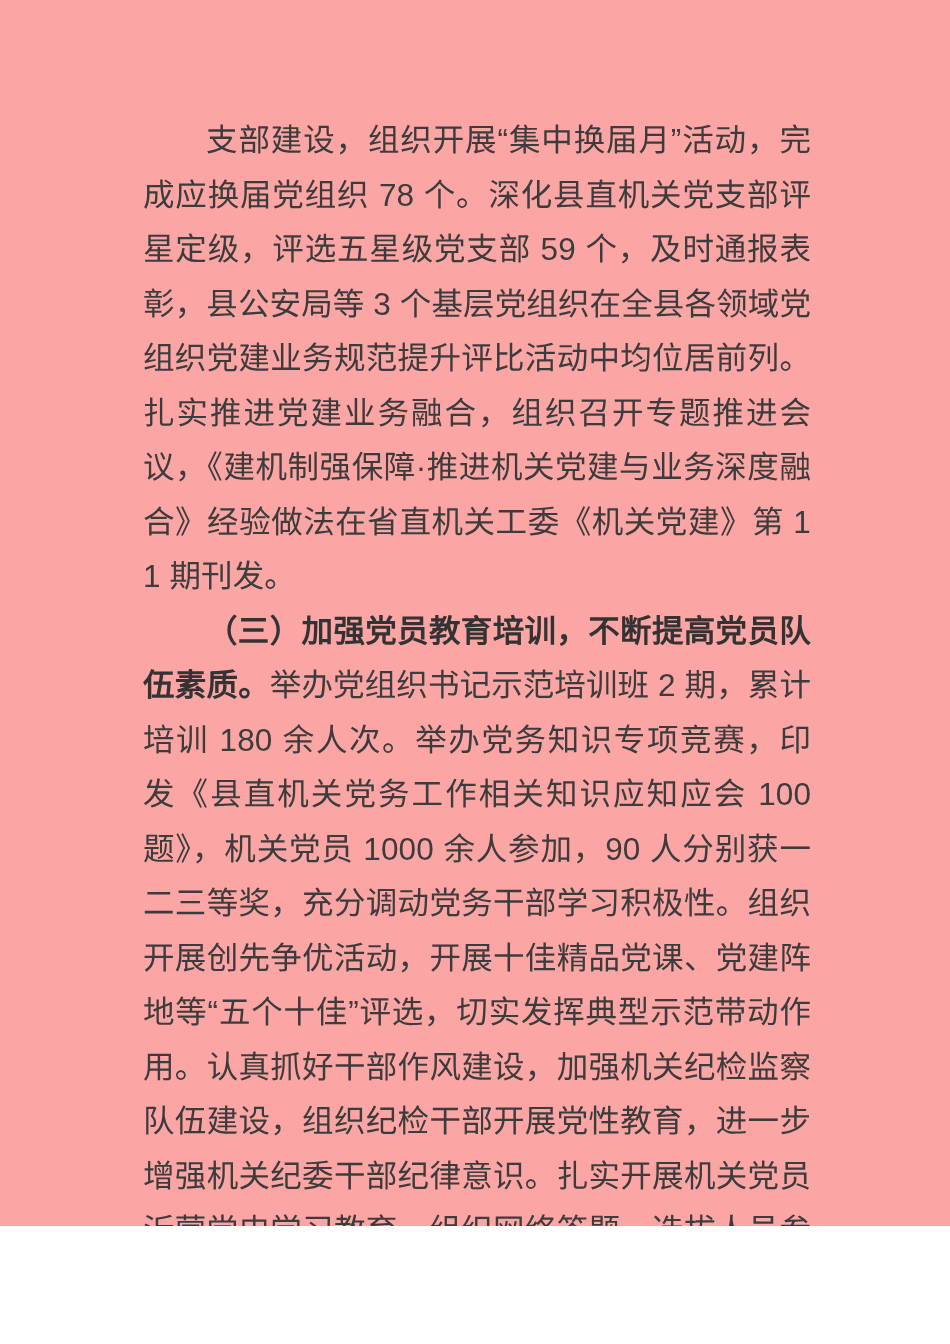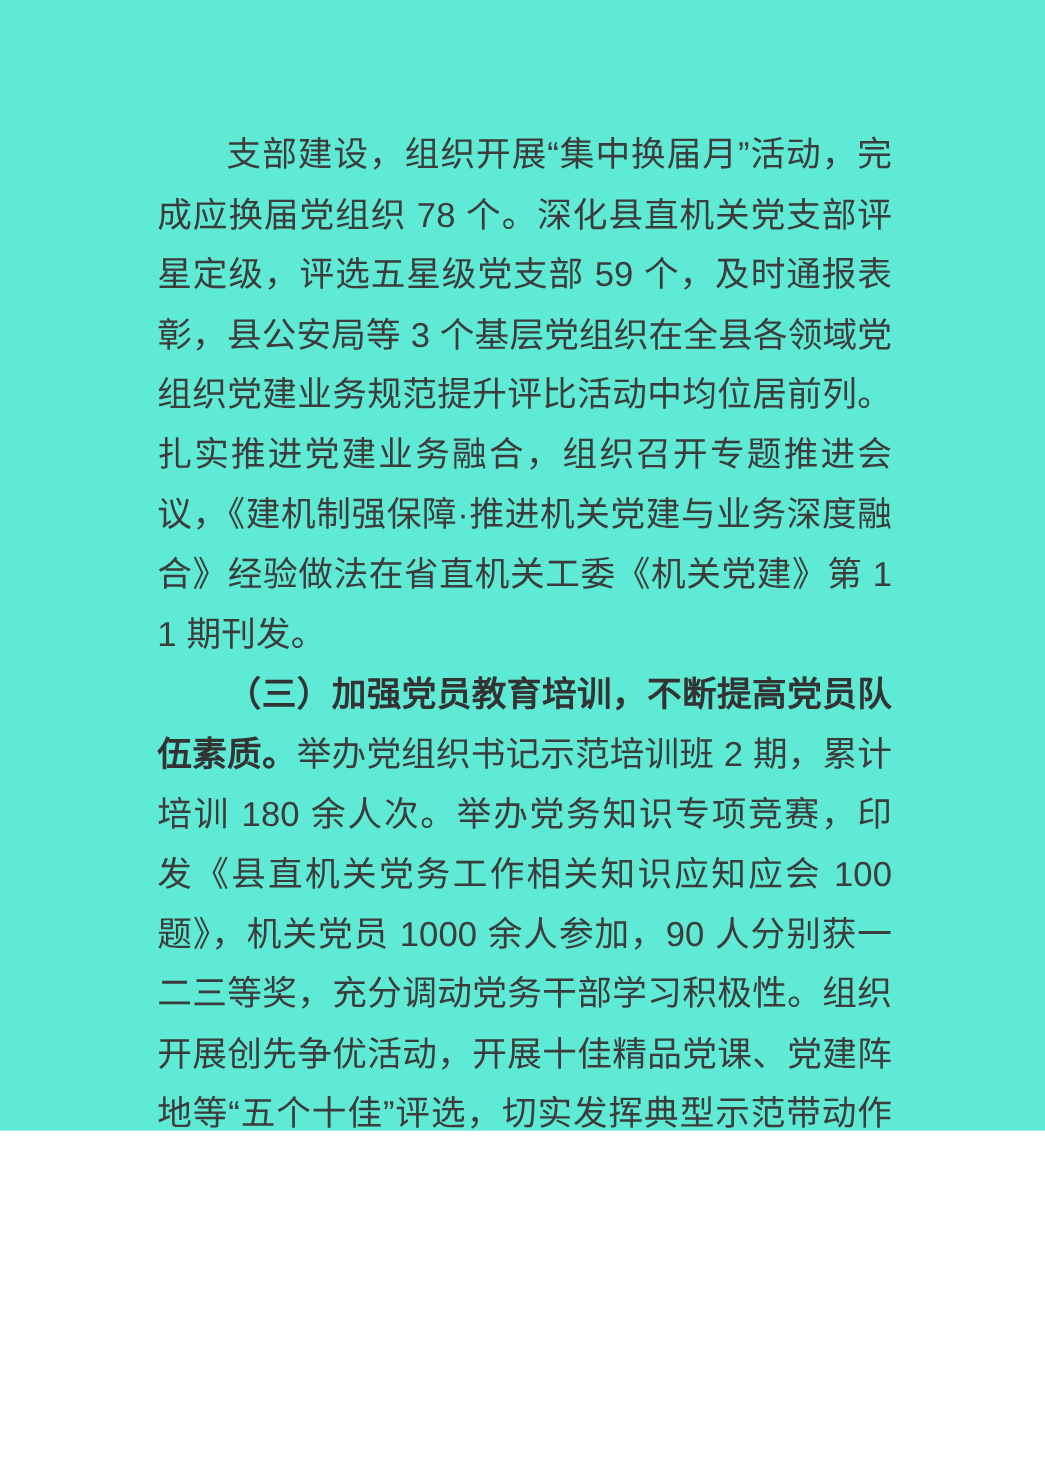--- a/index.html
+++ b/index.html
@@ -4,22 +4,22 @@
 <title>Document Page</title>
 <style>
   html, body {
     margin: 0;
     padding: 0;
     background: #ffffff;
   }
   .page {
     position: relative;
     width: 950px;
-    height: 1028px;
-    background: #5eead4;
+    height: 1226px;
+    background: #fca5a5;
     box-sizing: border-box;
     overflow: hidden;
     font-family: "Liberation Sans", "DejaVu Sans", sans-serif;
   }
   .text-column {
     position: absolute;
     left: 143px;
     top: 113px;
     width: 668px;
   }

